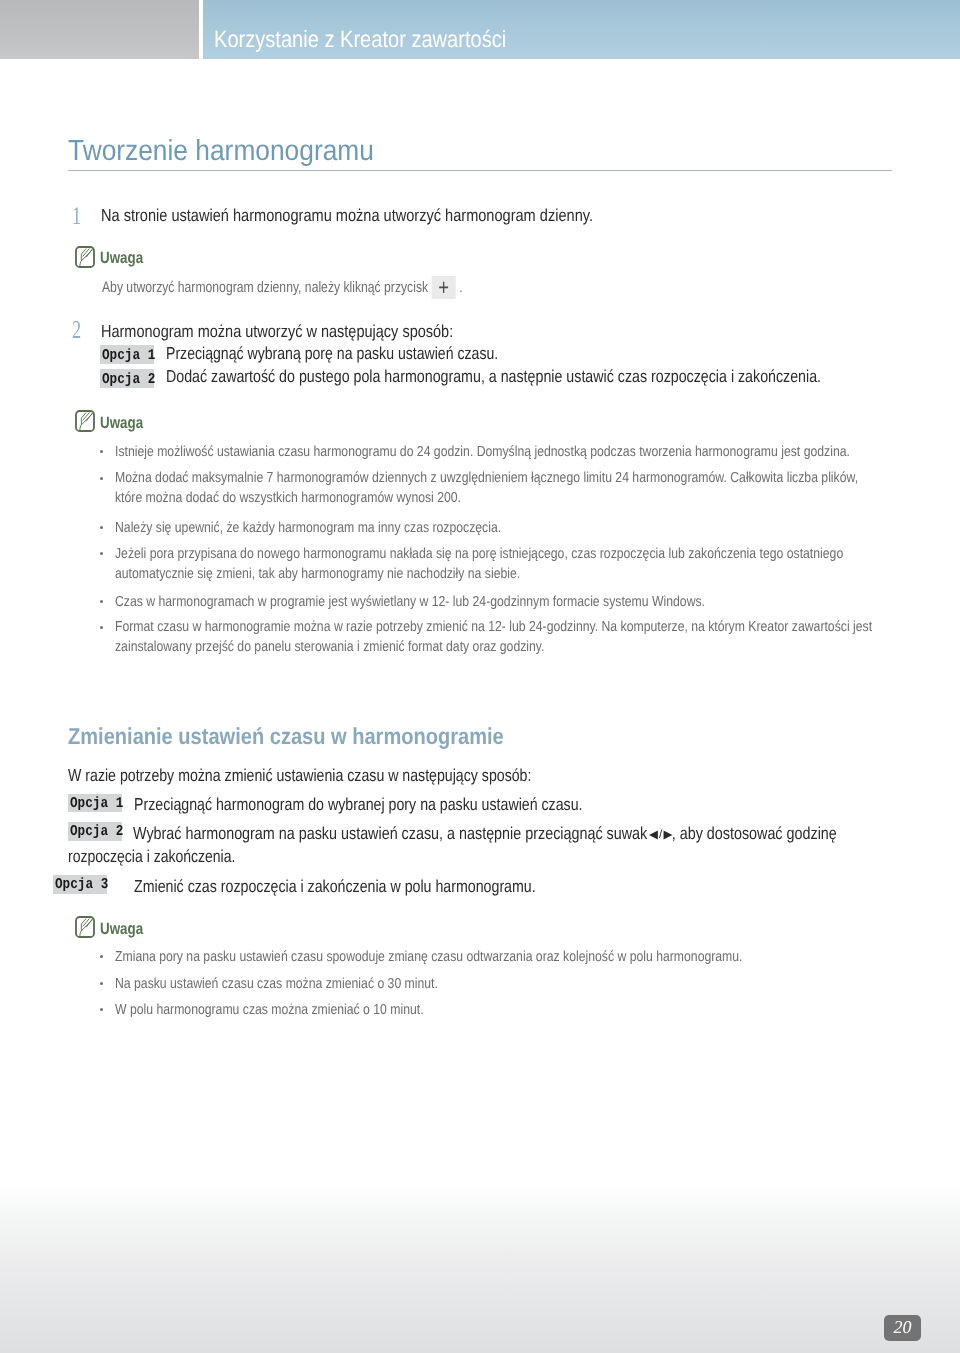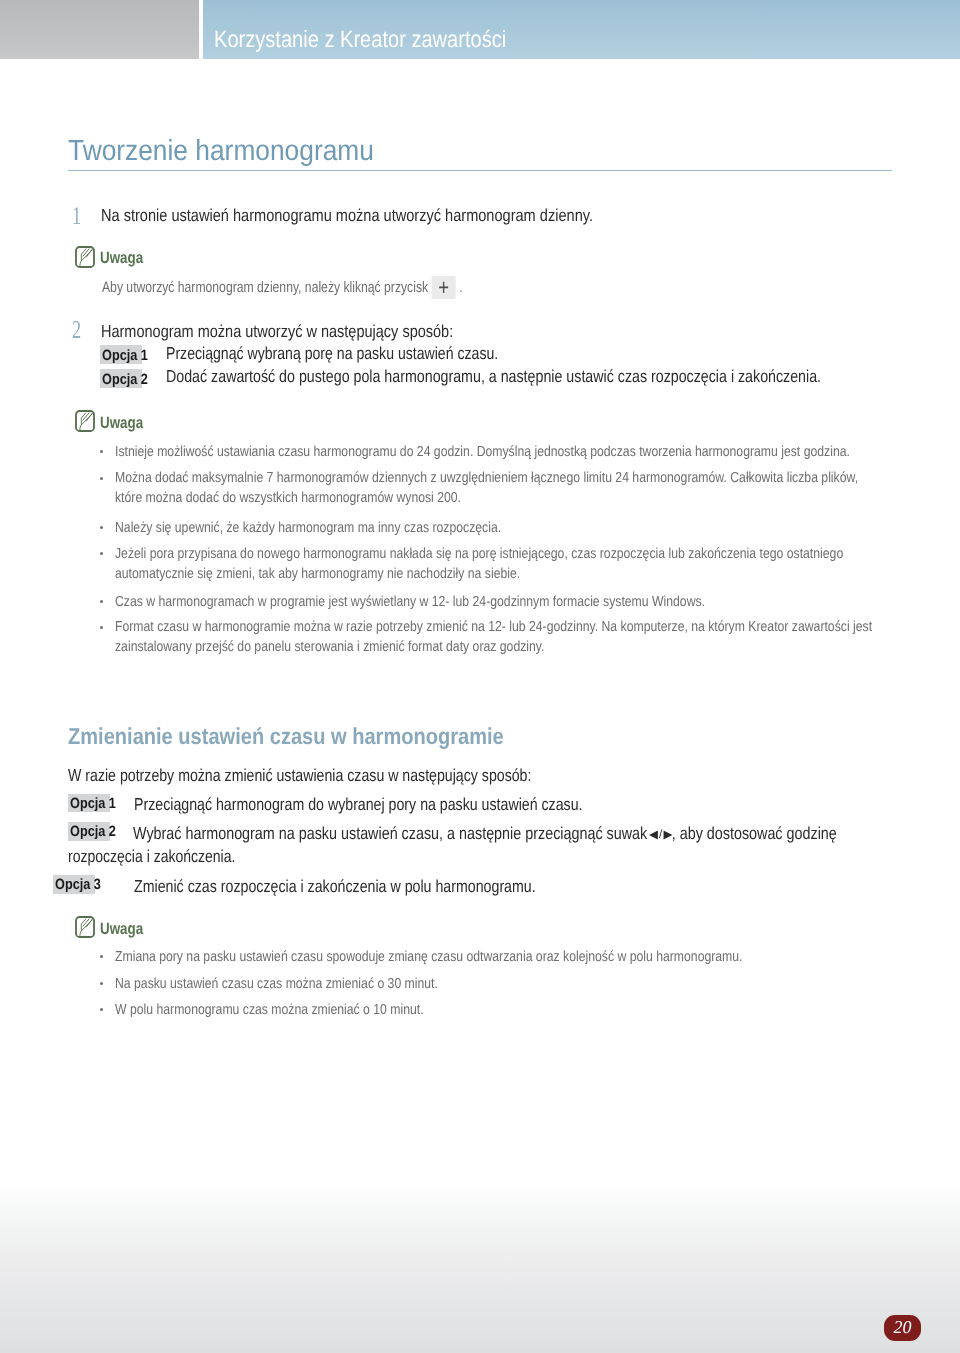--- a/index.html
+++ b/index.html
@@ -35,35 +35,35 @@
   .note-ic{width:20px;height:22px;display:block;position:absolute;left:74.5px;top:0;}
   .note-txt{position:absolute;font-size:15.2px;color:#6e6e6e;white-space:nowrap;
             transform:scaleX(0.802);transform-origin:0 0;}
 
   
   .bul{position:absolute;left:99.5px;width:3.2px;height:3.2px;border-radius:50%;background:#6e6e6e;}
   .bul-txt{position:absolute;left:115px;font-size:14.5px;color:#6e6e6e;white-space:nowrap;
            transform:scaleX(0.8435);transform-origin:0 0;}
 
   
-  .opt{position:absolute;background:#d4d5d7;height:18.4px;width:42px;}
+  .opt{position:absolute;background:#d4d5d7;height:18.4px;width:54px;font-family:Liberation Mono, monospace;}
   .opt span{position:absolute;left:1.9px;top:1.2px;font-size:15px;font-weight:700;color:#1a1a1a;
             transform:scaleX(0.847);transform-origin:0 0;white-space:nowrap;}
 
   
   .pluskey{display:inline-block;width:29.9px;height:1px;position:relative;margin:0 4.4px 0 4.5px;}
   .pluskey i{position:absolute;left:0;top:-14.6px;width:29.9px;height:23px;background:#eaeaea;
              color:#4d4d4d;font-size:23px;line-height:22.5px;text-align:center;font-style:normal;
              display:block;}
 
   
   .footer{position:absolute;left:0;top:1183px;width:960px;height:170px;
           background:linear-gradient(180deg,#ffffff 0%,#f4f5f5 22%,#ececed 48%,#e4e5e7 76%,#dedfe1 100%);}
-  .pagenum{position:absolute;left:884px;top:1315px;width:37.2px;height:26.3px;background:#7f1d1d;
-           border-radius:11px;color:#ffffff;font-family:"Liberation Serif",serif;font-style:italic;
+  .pagenum{position:absolute;left:884px;top:1315px;width:37.2px;height:26.3px;background:#737373;
+           border-radius:5px;color:#ffffff;font-family:"Liberation Serif",serif;font-style:italic;
            font-size:18px;display:flex;align-items:center;justify-content:center;
            padding-bottom:1px;box-sizing:border-box;}
 </style>
 </head>
 <body>
 
 <div class="hdr-gray"></div>
 <div class="hdr-blue"></div>
 <div class="hdr-title">Korzystanie z Kreator zawartości</div>
 

